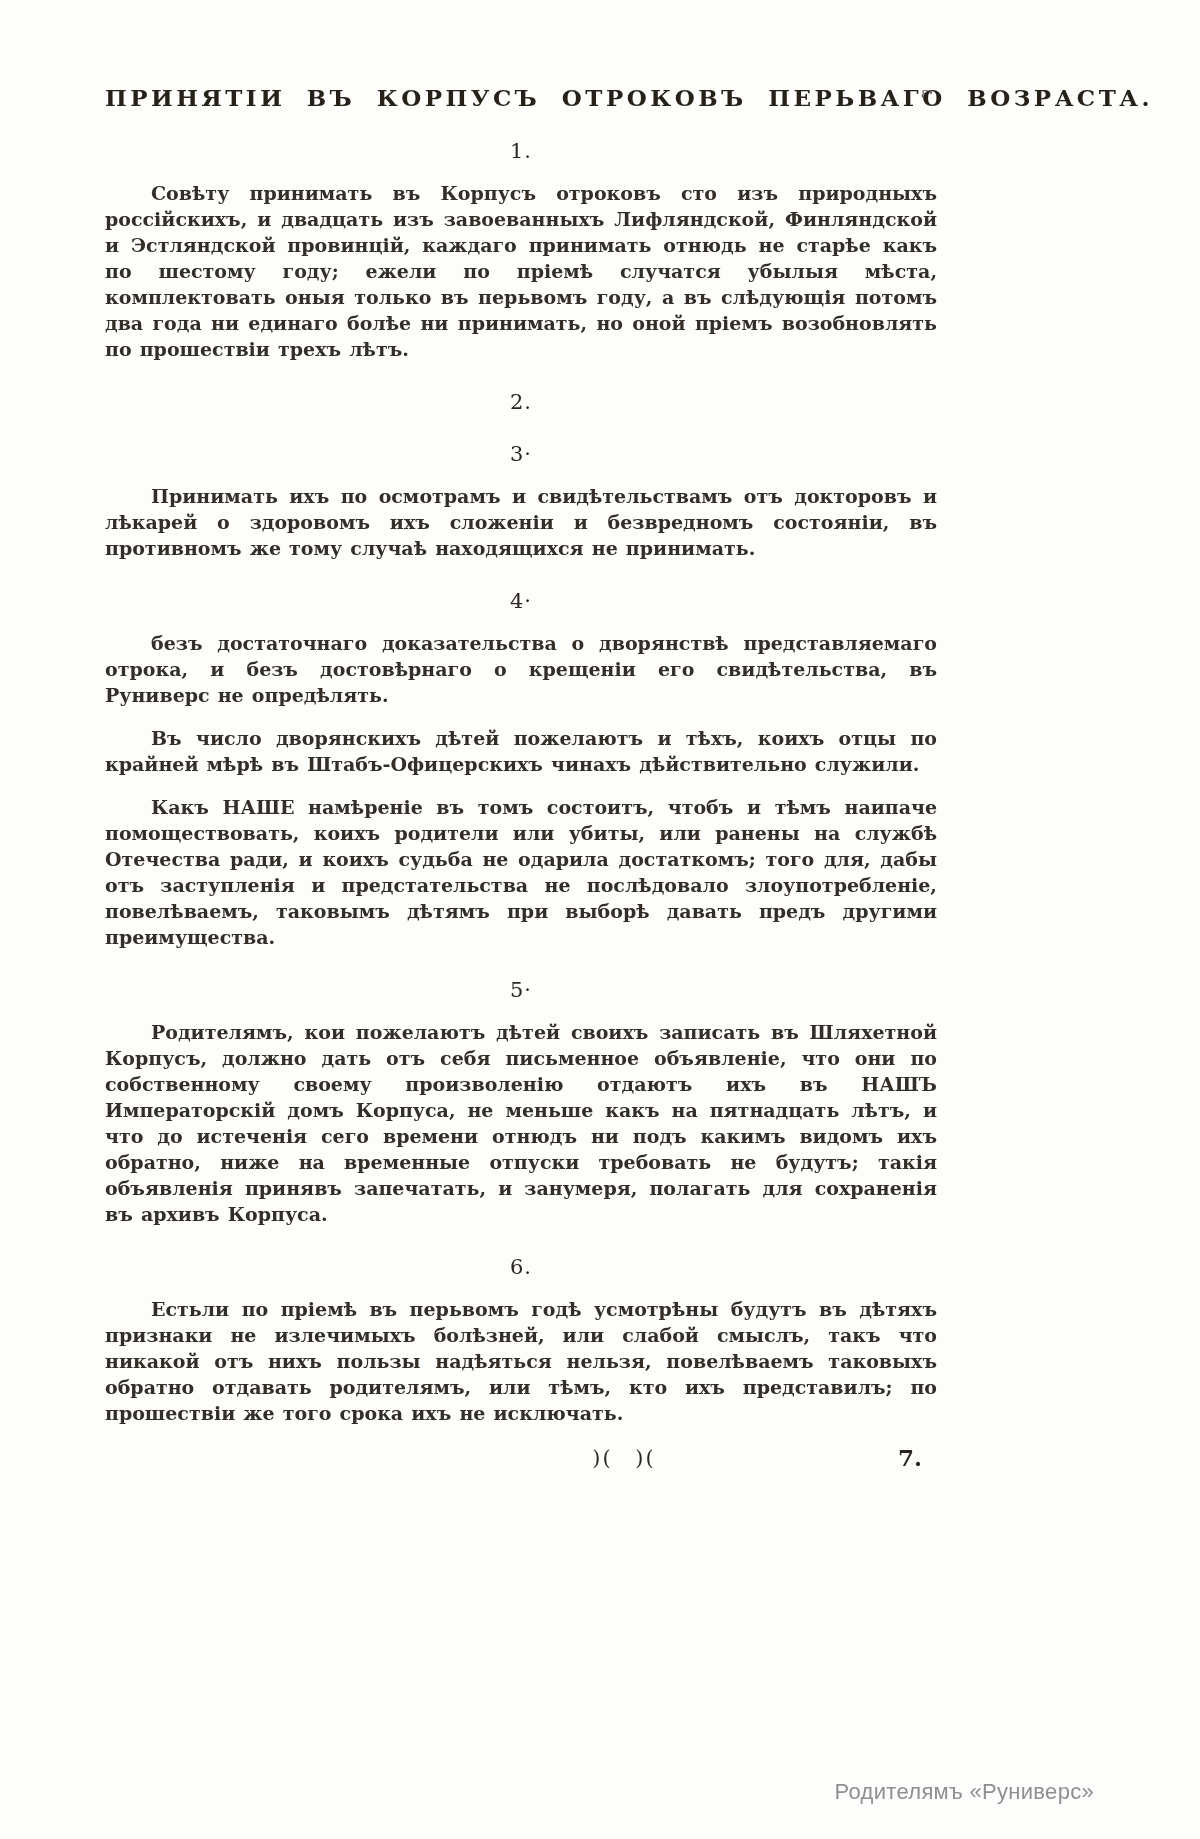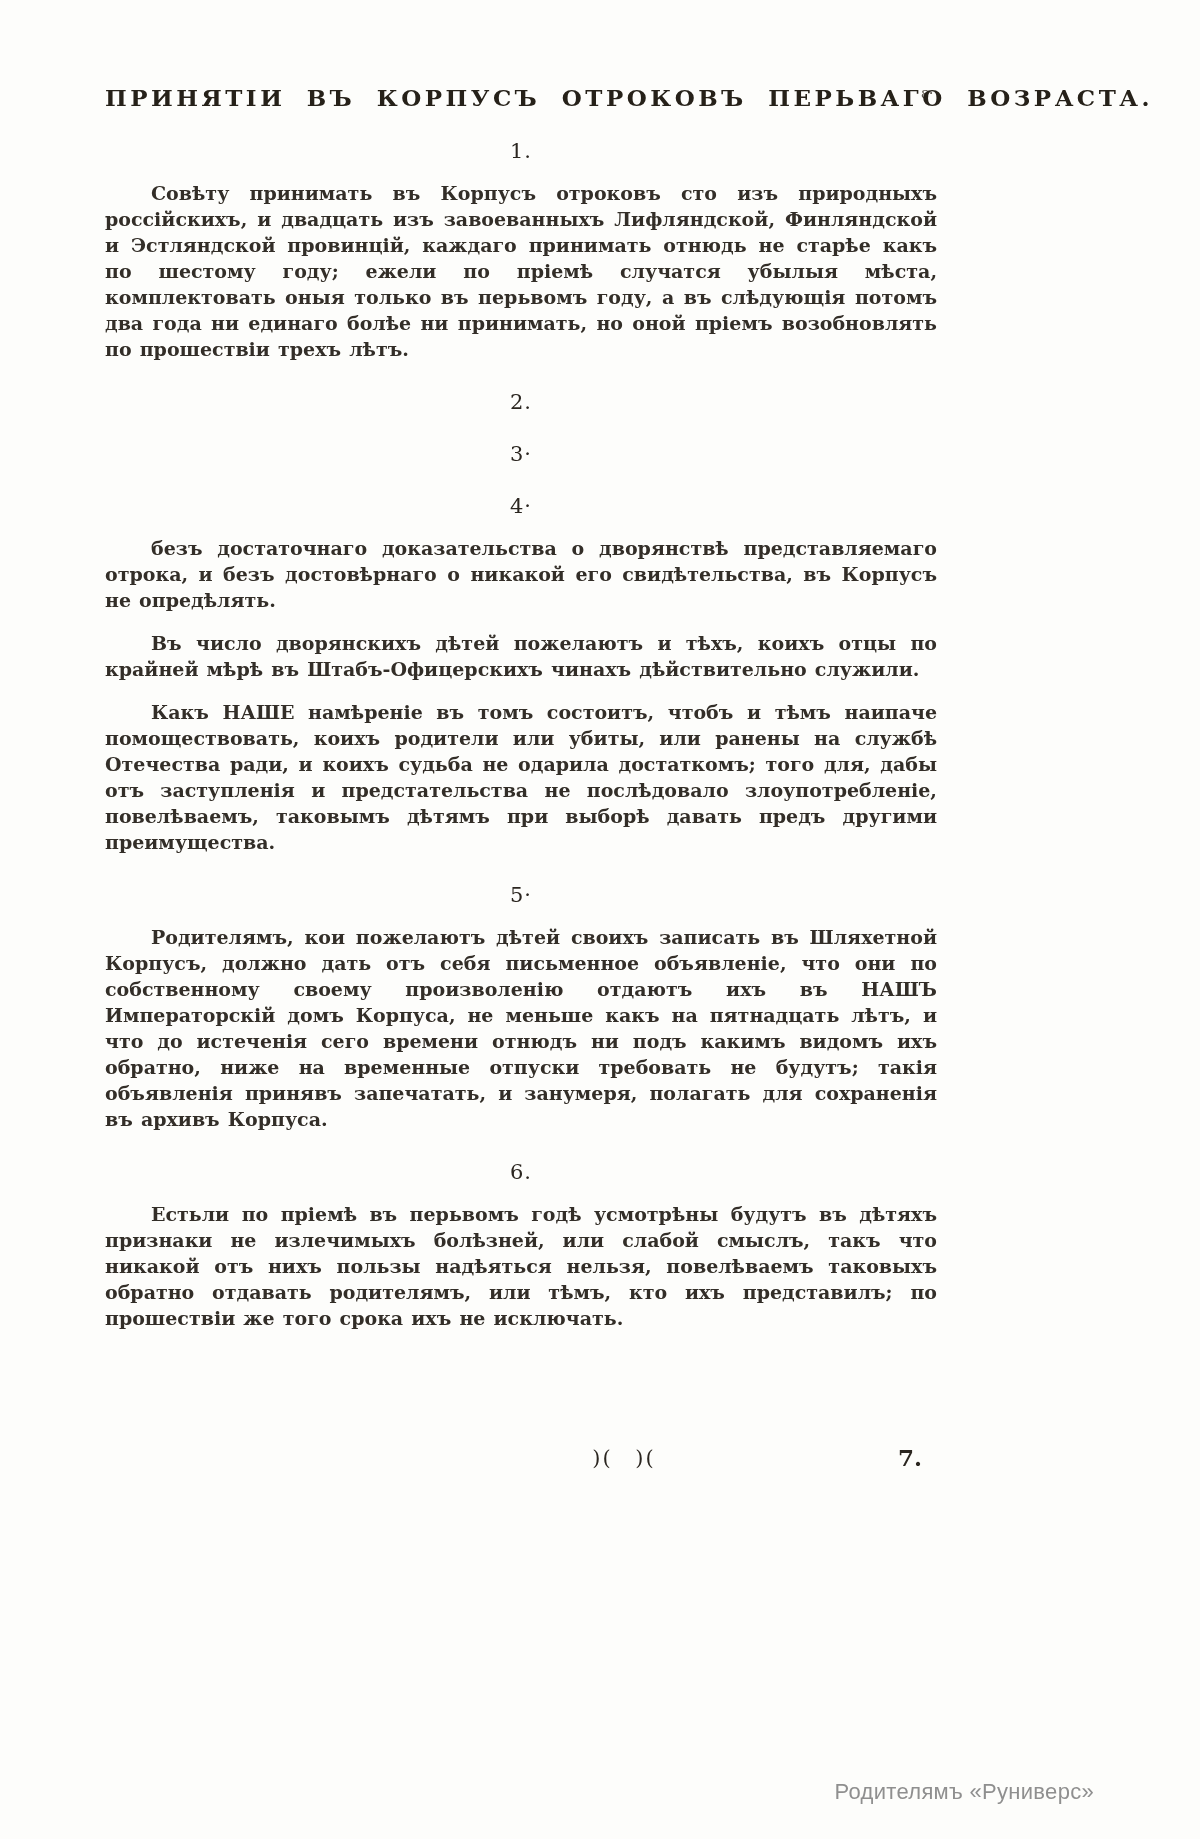--- a/index.html
+++ b/index.html
@@ -101,25 +101,26 @@
       <div class="section-number">1.</div>
       <p class="para">Совѣту принимать въ Корпусъ отроковъ сто изъ природныхъ россійскихъ, и двадцать изъ завоеванныхъ Лифляндской, Финляндской и Эстляндской провинцій, каждаго принимать отнюдь не старѣе какъ по шестому году; ежели по пріемѣ случатся убылыя мѣста, комплектовать оныя только въ перьвомъ году, а въ слѣдующія потомъ два года ни единаго болѣе ни принимать, но оной пріемъ возобновлять по прошествіи трехъ лѣтъ.</p>
     </div>
 
     <div class="section">
       <div class="section-number">2.</div>
     </div>
 
     <div class="section">
       <div class="section-number">3·</div>
+      <p class="para">Принимать ихъ по осмотрамъ и свидѣтельствамъ отъ докторовъ и лѣкарей о здоровомъ ихъ сложеніи и безвредномъ состояніи, въ противномъ же тому случаѣ находящихся не принимать.</p>
     </div>
 
     <div class="section">
       <div class="section-number">4·</div>
-      <p class="para">безъ достаточнаго доказательства о дворянствѣ представляемаго отрока, и безъ достовѣрнаго о никакой его свидѣтельства, въ Корпусъ не опредѣлять.</p>
+      <p class="para">безъ достаточнаго доказательства о дворянствѣ представляемаго отрока, и безъ достовѣрнаго о крещеніи его свидѣтельства, въ Руниверс не опредѣлять.</p>
       <p class="para">Въ число дворянскихъ дѣтей пожелаютъ и тѣхъ, коихъ отцы по крайней мѣрѣ въ Штабъ-Офицерскихъ чинахъ дѣйствительно служили.</p>
       <p class="para">Какъ НАШЕ намѣреніе въ томъ состоитъ, чтобъ и тѣмъ наипаче помоществовать, коихъ родители или убиты, или ранены на службѣ Отечества ради, и коихъ судьба не одарила достаткомъ; того для, дабы отъ заступленія и предстательства не послѣдовало злоупотребленіе, повелѣваемъ, таковымъ дѣтямъ при выборѣ давать предъ другими преимущества.</p>
     </div>
 
     <div class="section">
       <div class="section-number">5·</div>
       <p class="para">Родителямъ, кои пожелаютъ дѣтей своихъ записать въ Шляхетной Корпусъ, должно дать отъ себя письменное объявленіе, что они по собственному своему произволенію отдаютъ ихъ въ НАШЪ Императорскій домъ Корпуса, не меньше какъ на пятнадцать лѣтъ, и что до истеченія сего времени отнюдъ ни подъ какимъ видомъ ихъ обратно, ниже на временные отпуски требовать не будутъ; такія объявленія принявъ запечатать, и занумеря, полагать для сохраненія въ архивъ Корпуса.</p>
     </div>
 
     <div class="section">

